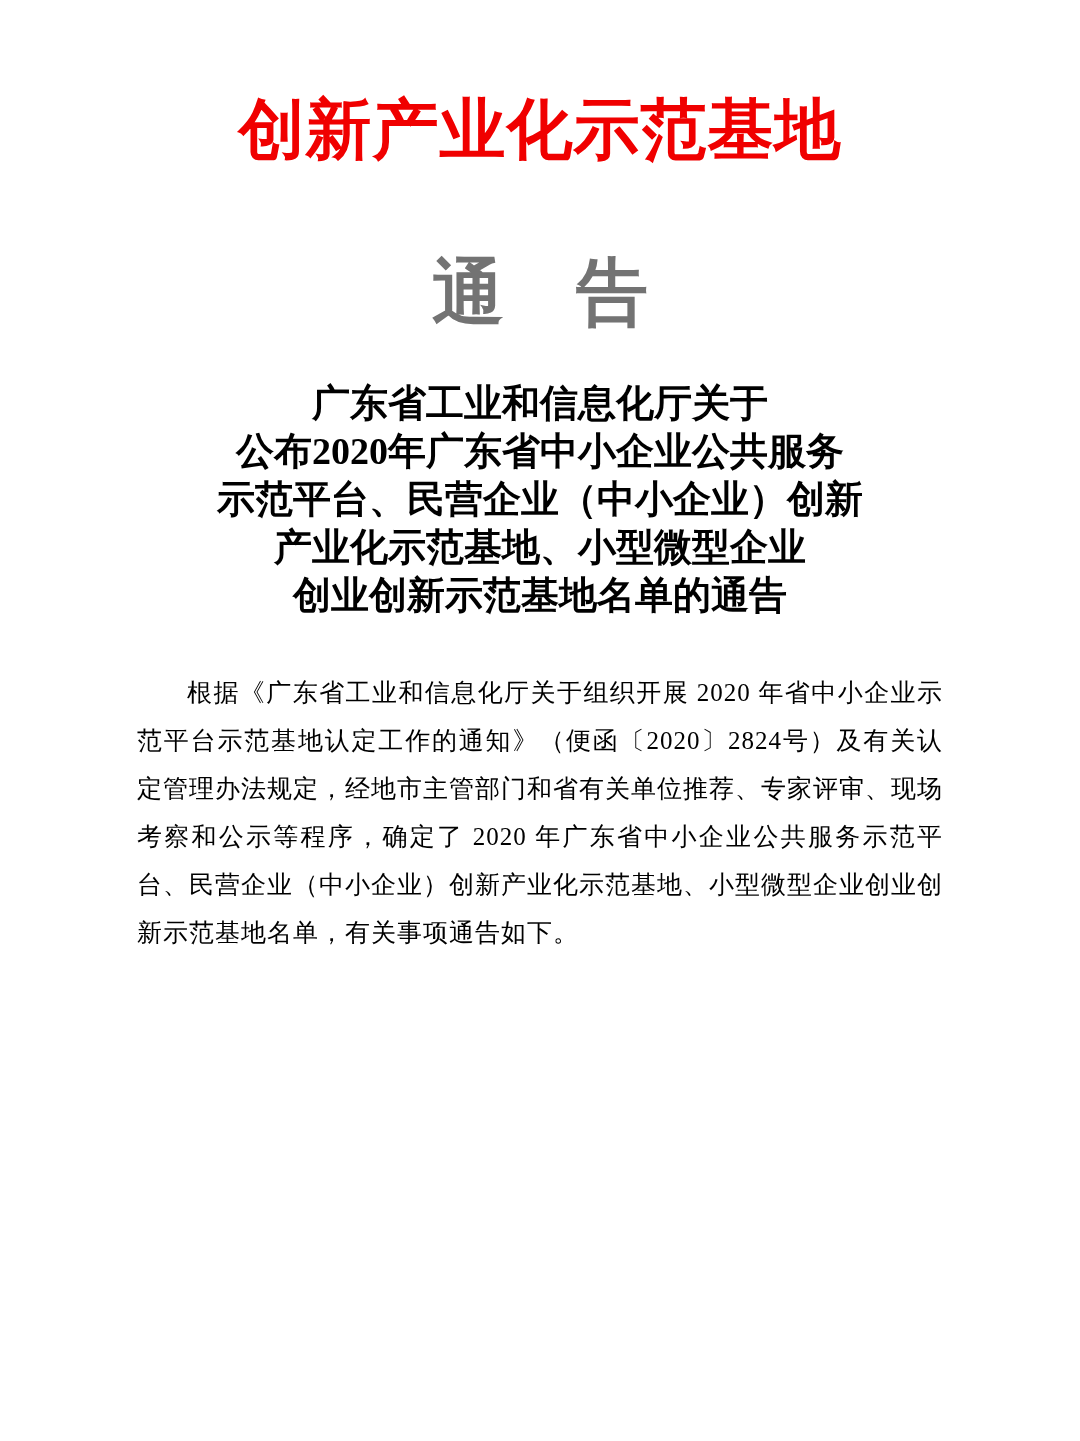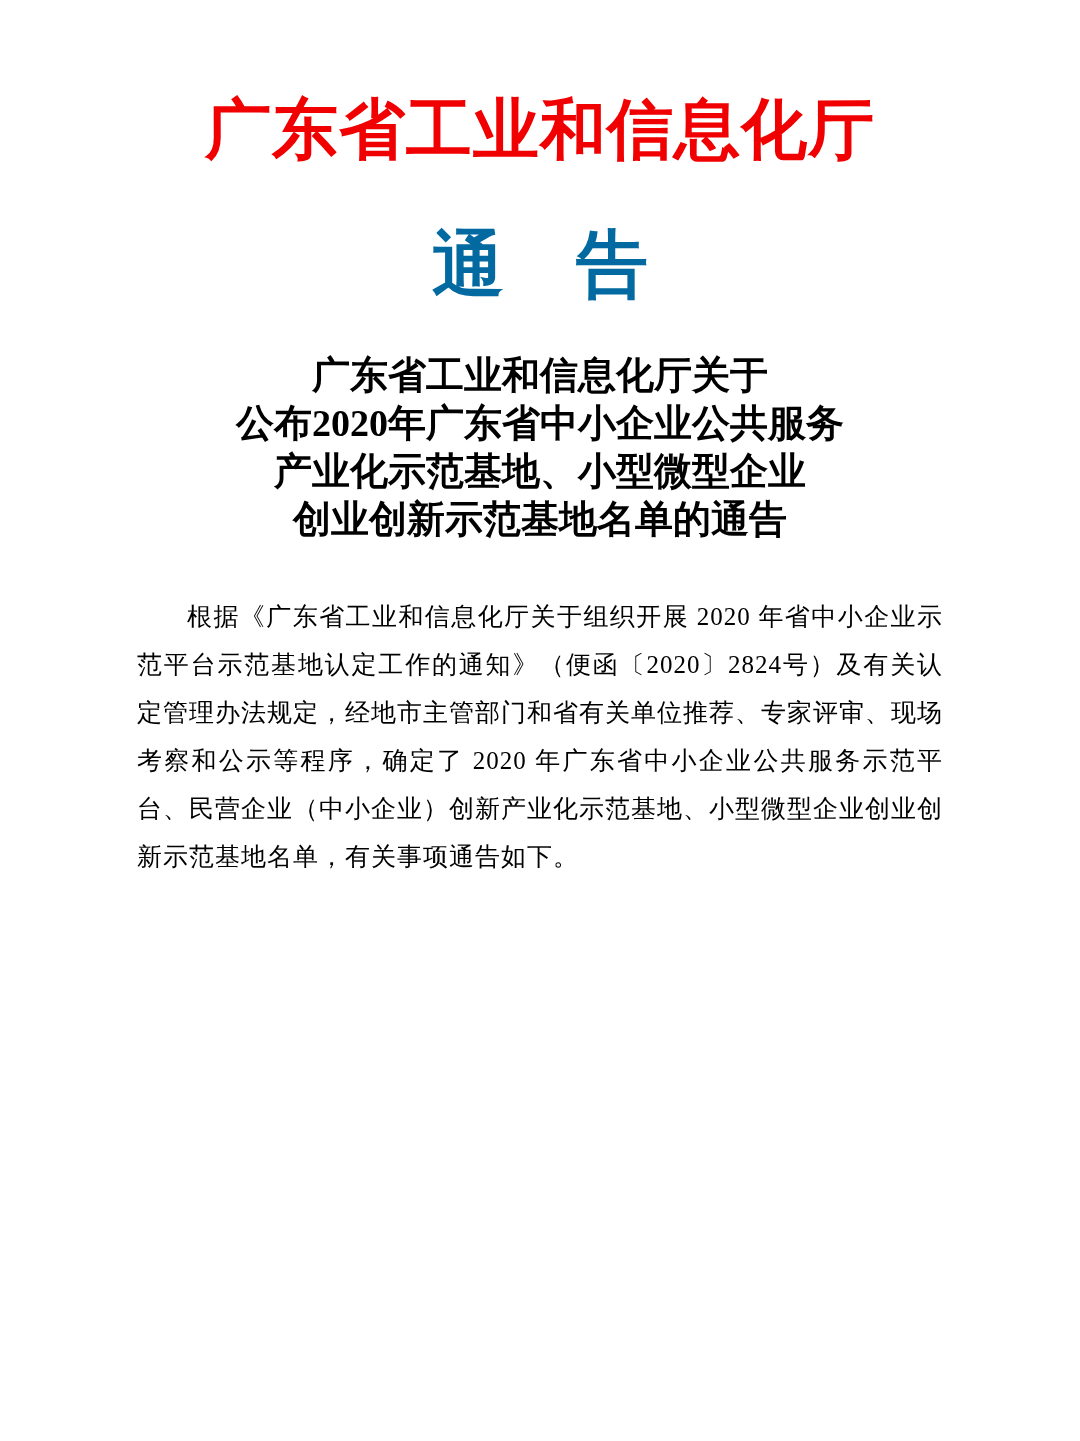--- a/index.html
+++ b/index.html
@@ -24,23 +24,23 @@
   .org-name {
     text-align: center;
     color: #f00000;
     font-size: 66px;
     font-weight: 700;
     letter-spacing: 1px;
     line-height: 1.15;
     white-space: nowrap;
   }
   .doc-type {
-    margin-top: 58px;
+    margin-top: 86px;
     text-align: center;
-    color: #0369a1;
+    color: #737373;
     font-size: 72px;
     font-weight: 700;
     line-height: 1.1;
     white-space: nowrap;
   }
   
   .doc-title {
     margin: 46px 0 0 0;
     text-align: center;
     font-size: 38px;
@@ -65,27 +65,28 @@
   }
   .para.continued {
     text-align-last: justify;
   }
 </style>
 </head>
 <body>
 
 <div class="page">
 
-  <div class="org-name">广东省工业和信息化厅</div>
+  <div class="org-name">创新产业化示范基地</div>
 
   <div class="doc-type">通　告</div>
 
   <h1 class="doc-title">
     <span class="title-line">广东省工业和信息化厅关于</span>
     <span class="title-line">公布2020年广东省中小企业公共服务</span>
+    <span class="title-line">示范平台、民营企业（中小企业）创新</span>
     <span class="title-line">产业化示范基地、小型微型企业</span>
     <span class="title-line">创业创新示范基地名单的通告</span>
   </h1>
 
   <div class="body-text">
     <p class="para">根据《广东省工业和信息化厅关于组织开展 2020 年省中小企业示范平台示范基地认定工作的通知》（便函〔2020〕2824号）及有关认定管理办法规定，经地市主管部门和省有关单位推荐、专家评审、现场考察和公示等程序，确定了 2020 年广东省中小企业公共服务示范平台、民营企业（中小企业）创新产业化示范基地、小型微型企业创业创新示范基地名单，有关事项通告如下。</p>
   </div>
 
 </div>
 

